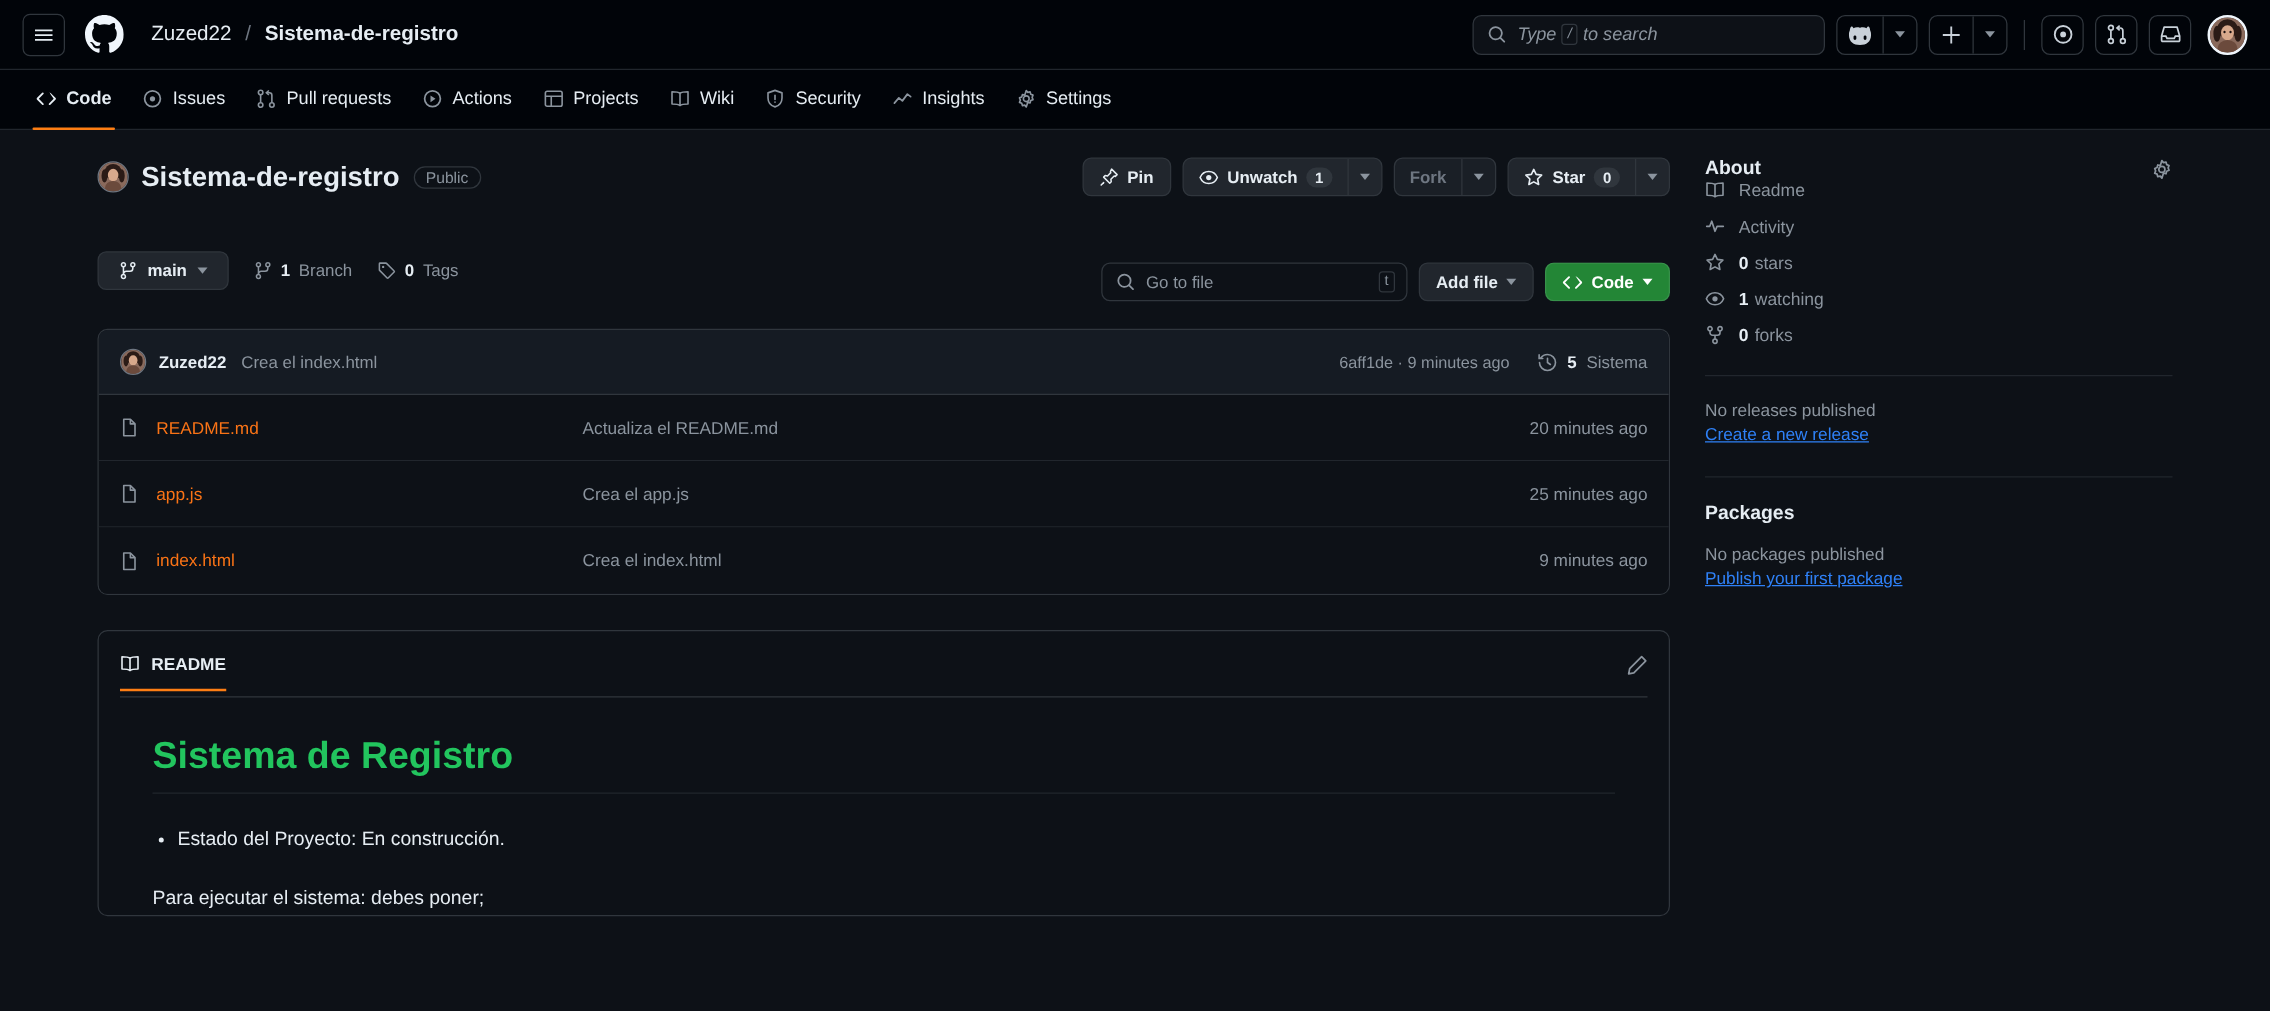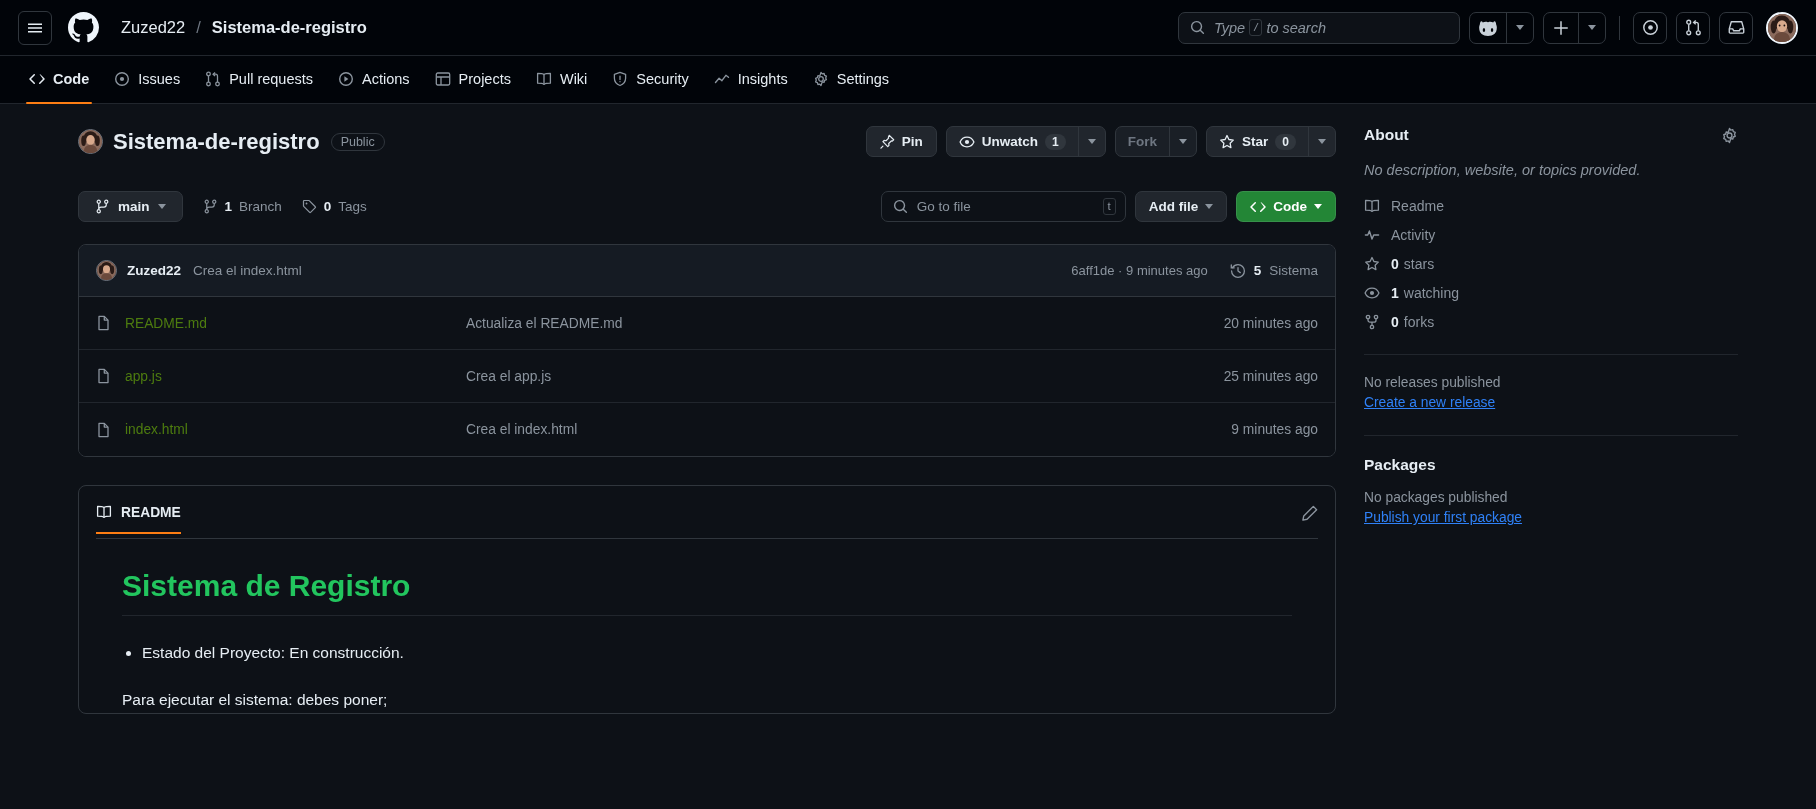--- a/index.html
+++ b/index.html
@@ -210,21 +210,21 @@
     cursor: pointer;
   }
   .meta-link {
     display: flex; align-items: center; gap: 7px;
     font-size: 13.5px;
     color: #8b949e;
     cursor: pointer;
     margin-left: 20px;
   }
   .meta-link b { color: #e6edf3; font-weight: 700; }
-  .toolbar-right { margin-left: auto; display: flex; align-items: center; gap: 9px; }
+  .toolbar-right { margin-left: auto; display: flex; align-items: center; gap: 9px; margin-top: 19px; }
   .gotofile {
     width: 245px; height: 31px;
     border: 1px solid #30363d;
     border-radius: 7px;
     background: #0d1117;
     display: flex; align-items: center;
     padding: 0 9px 0 11px;
     gap: 9px;
     cursor: pointer;
   }
@@ -266,21 +266,21 @@
     display: flex; align-items: center;
     height: 53px;
     padding: 0 17px;
     border-bottom: 1px solid #21262d;
     background: #0d1117;
   }
   .filerow:last-child { border-bottom: none; }
   .filerow .fname {
     display: flex; align-items: center; gap: 13px;
     width: 370px;
-    font-size: 13.8px; color: #4d7c0f;
+    font-size: 13.8px; color: #f97316;
     cursor: pointer;
   }
   .filerow .fmsg { flex: 1; font-size: 13.8px; color: #8b949e; cursor: pointer; }
   .filerow .ftime { font-size: 13.8px; color: #8b949e; text-align: right; }
 
   
   .readmebox {
     border: 1px solid #30363d;
     border-radius: 8px;
     overflow: hidden;
@@ -308,21 +308,21 @@
     padding-bottom: 12px;
     border-bottom: 1px solid #21262d;
     margin-bottom: 24px;
   }
   .readme-ul { margin: 0 0 22px 20px; }
   .readme-ul li { font-size: 15.5px; color: #e6edf3; line-height: 1.7; }
   .readme-p { font-size: 15.5px; color: #e6edf3; line-height: 1.6; }
 
   
   .side-h { font-size: 15.5px; font-weight: 700; color: #e6edf3; }
-  .side-head { display: flex; align-items: center; margin-bottom: 18px; }
+  .side-head { display: flex; align-items: center; }
   .side-head .gear { margin-left: auto; cursor: pointer; }
   .side-desc { font-size: 14.5px; color: #8b949e; font-style: italic; margin-bottom: 20px; }
   .side-link {
     display: flex; align-items: center; gap: 11px;
     font-size: 14px; color: #8b949e;
     margin-bottom: 13px;
     cursor: pointer;
   }
   .side-link b { color: #e6edf3; font-weight: 600; }
   .side-rule { height: 1px; background: #21262d; margin: 24px 0 20px 0; }
@@ -740,21 +740,20 @@
     <div class="side-head">
       <span class="side-h">About</span>
       <span class="gear">
         <svg width="17" height="17" viewBox="0 0 16 16">
           <circle cx="8" cy="8" r="2.3" fill="none" stroke="#8b949e" stroke-width="1.3"></circle>
           <path fill="none" stroke="#8b949e" stroke-width="1.3" stroke-linejoin="round" d="M8 1.4l1.2 1.5 1.9-.4.5 1.9 1.8.7-.7 1.8.7 1.8-1.8.7-.5 1.9-1.9-.4L8 14.6l-1.2-1.5-1.9.4-.5-1.9-1.8-.7.7-1.8-.7-1.8 1.8-.7.5-1.9 1.9.4z"></path>
         </svg>
       </span>
     </div>
 
-    <div class="side-desc">No description, website, or topics provided.</div>
 
     <div class="side-link">
       <svg width="16" height="16" viewBox="0 0 16 16">
         <path fill="none" stroke="#8b949e" stroke-width="1.3" stroke-linejoin="round" d="M8 3.6C6.9 2.7 5.4 2.4 1.6 2.4v9.8c3.8 0 5.3.3 6.4 1.2 1.1-.9 2.6-1.2 6.4-1.2V2.4c-3.8 0-5.3.3-6.4 1.2z"></path>
         <path stroke="#8b949e" stroke-width="1.3" d="M8 3.8v9.5"></path>
       </svg>
       <span>Readme</span>
     </div>
 
     <div class="side-link">

